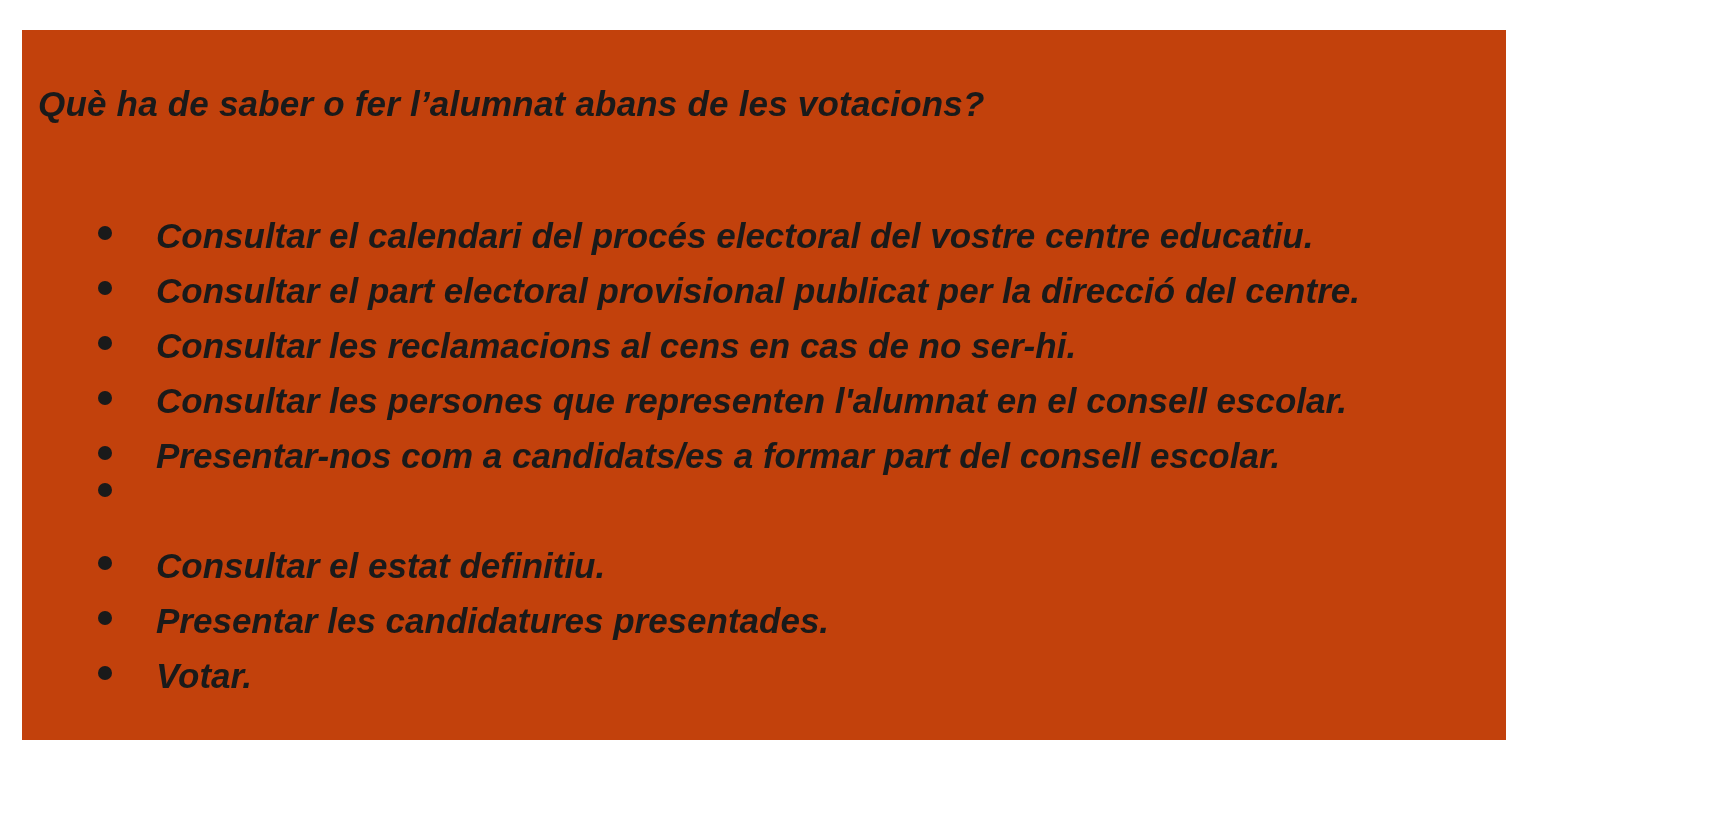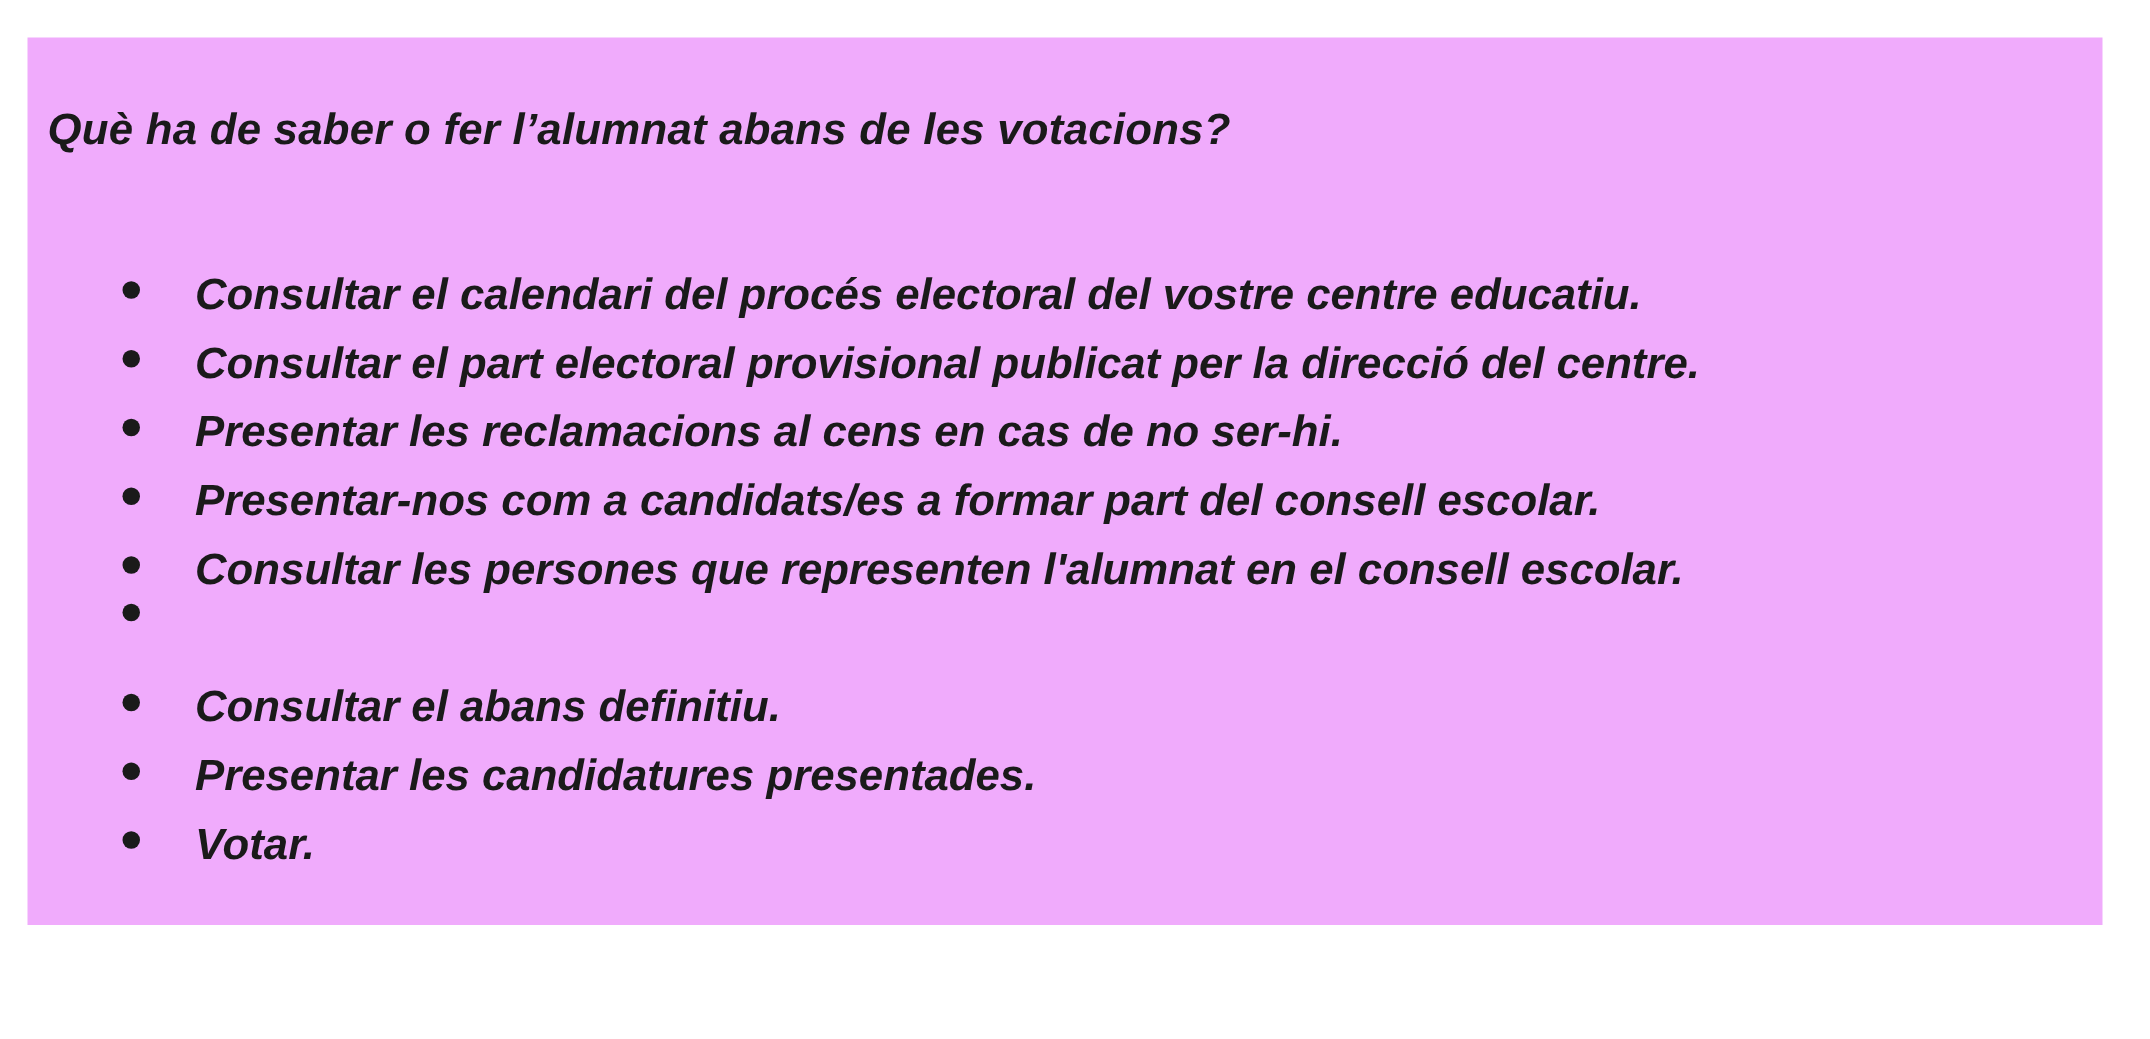--- a/index.html
+++ b/index.html
@@ -10,23 +10,23 @@
   body {
     width: 1720px;
     height: 831px;
     font-family: "Liberation Sans", sans-serif;
     overflow: hidden;
   }
   #slide {
     position: absolute;
     left: 22px;
     top: 30px;
-    width: 1660px;
+    width: 1484px;
     height: 710px;
-    background: #f0abfc;
+    background: #c2410c;
     box-sizing: border-box;
   }
   #heading {
     position: absolute;
     left: 16px;
     top: 54px;
     font-size: 35px;
     font-weight: bold;
     font-style: italic;
     color: #1a1a1a;
@@ -74,36 +74,36 @@
     <li>
       <span class="bullet-dot"></span>
       <span class="bullet-text">Consultar el calendari del procés electoral del vostre centre educatiu.</span>
     </li>
     <li>
       <span class="bullet-dot"></span>
       <span class="bullet-text">Consultar el part electoral provisional publicat per la direcció del centre.</span>
     </li>
     <li>
       <span class="bullet-dot"></span>
-      <span class="bullet-text">Presentar les reclamacions al cens en cas de no ser-hi.</span>
+      <span class="bullet-text">Consultar les reclamacions al cens en cas de no ser-hi.</span>
+    </li>
+    <li>
+      <span class="bullet-dot"></span>
+      <span class="bullet-text">Consultar les persones que representen l'alumnat en el consell escolar.</span>
     </li>
     <li>
       <span class="bullet-dot"></span>
       <span class="bullet-text">Presentar-nos com a candidats/es a formar part del consell escolar.</span>
     </li>
     <li>
       <span class="bullet-dot"></span>
-      <span class="bullet-text">Consultar les persones que representen l'alumnat en el consell escolar.</span>
     </li>
     <li>
       <span class="bullet-dot"></span>
-    </li>
-    <li>
-      <span class="bullet-dot"></span>
-      <span class="bullet-text">Consultar el abans definitiu.</span>
+      <span class="bullet-text">Consultar el estat definitiu.</span>
     </li>
     <li>
       <span class="bullet-dot"></span>
       <span class="bullet-text">Presentar les candidatures presentades.</span>
     </li>
     <li>
       <span class="bullet-dot"></span>
       <span class="bullet-text">Votar.</span>
     </li>
   </ul>

